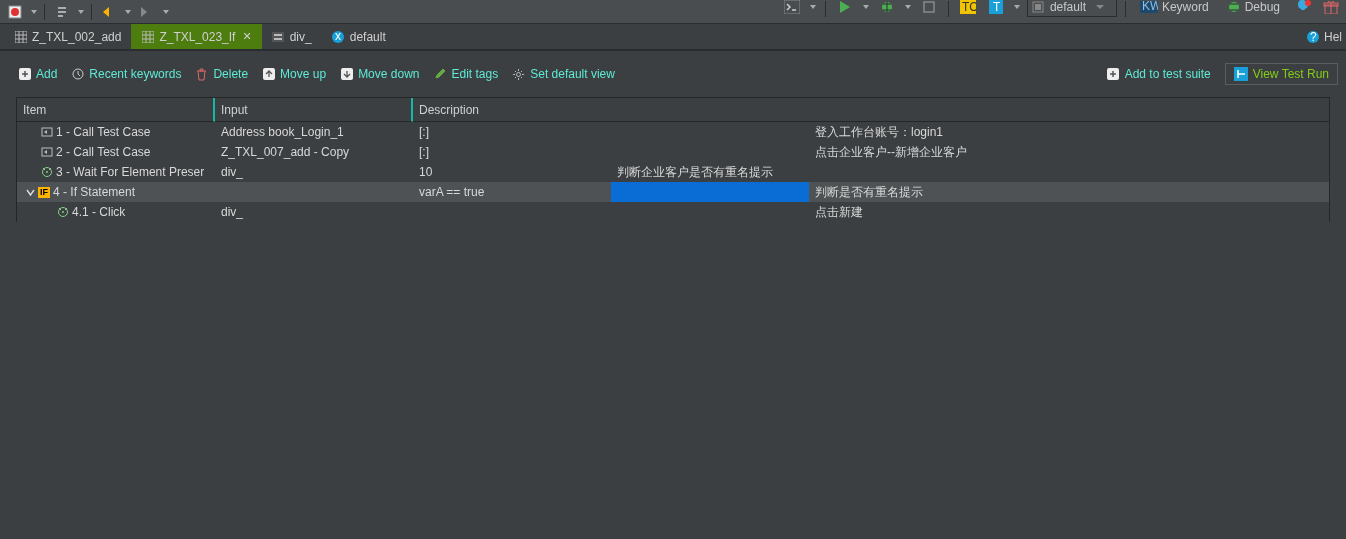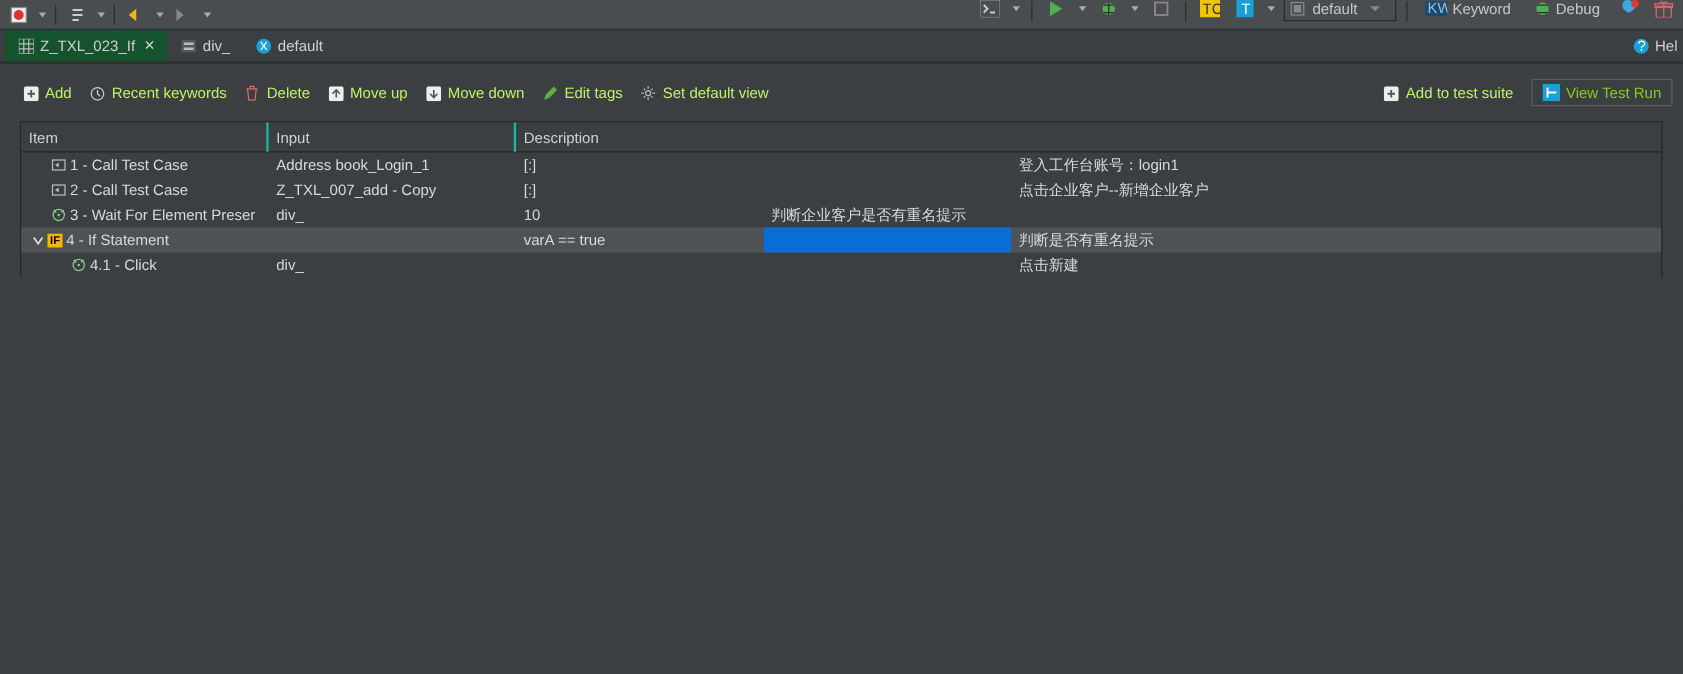--- a/index.html
+++ b/index.html
@@ -12,32 +12,32 @@
   .ts-sep { width:1px; height:16px; background:#2a2d30; margin:0 2px; }
   .ts-drop { width:8px; height:20px; display:flex; align-items:center; justify-content:center; }
   .ts-drop svg { width:6px; height:6px; }
   .combo { height:20px; background:#4a4d50; border:1px solid #2a2d30; display:flex; align-items:center; padding:0 4px; gap:6px; cursor:pointer; }
   .combo .tri { width:0;height:0; border-left:4px solid transparent; border-right:4px solid transparent; border-top:4px solid #888; margin-left:4px; }
   .pill-btn { height:20px; display:flex; align-items:center; gap:4px; padding:0 6px; cursor:pointer;margin-top:13px; }
 
   
   .tab-bar { height:26px; background:#3b3f42; border-bottom:1px solid #2a2d30; display:flex; align-items:stretch; padding-left:4px; position:relative; }
   .tab { display:flex; align-items:center; gap:5px; padding:0 10px; color:#d0d0d0; cursor:pointer; }
-  .tab.active { background:#14532d; }
+  .tab.active { background:#4d7c0f; }
   .tab .close { color:#d0d0d0; font-size:11px; margin-left:2px; }
   .tab-icon { width:13px; height:13px; display:inline-flex; align-items:center; justify-content:center; }
   .help-tab { position:absolute; right:0; top:0; height:26px; display:flex; align-items:center; gap:4px; padding:0 4px; color:#cfcfcf; }
 
   
   .main { position:absolute; top:50px; left:0; right:0; bottom:0; padding:8px 0 0 0; border-top:1px solid #2a2d30; }
 
   
   .action-bar { height:30px; display:flex; align-items:center; padding:0 18px; gap:14px; position:relative; }
   .action-bar .right-actions { position:absolute; right:8px; top:0; height:30px; display:flex; align-items:center; gap:14px; }
-  .abtn { display:flex; align-items:flex-end; gap:5px; color:#bef264; cursor:pointer; }
+  .abtn { display:flex; align-items:center; gap:5px; color:#5eead4; cursor:pointer; }
   .abtn .ic { width:13px; height:13px; display:inline-flex; align-items:center; justify-content:center; }
   .view-run-btn { height:22px; border:1px solid #5a5d60; background:#3b3f42; display:flex; align-items:center; gap:5px; padding:0 8px; color:#84cc16; cursor:pointer; }
 
   
   .grid { margin:8px 16px 0 16px; border:1px solid #242628; border-bottom:none; }
   .ghead { display:flex; height:24px; }
   .gh { border-right:2px solid #14b8a6; border-bottom:1px solid #242628; background:#3b3f42; display:flex; align-items:center; padding:0 6px; color:#d0d0d0; }
   .gbody .row { display:flex; height:20px; align-items:center; }
   .row.sel { background:#4e5254; }
   .row.sel .cell.output { background:#0a6dd6; }
@@ -193,20 +193,29 @@
           <rect x="2" y="5" width="12" height="9" fill="none" stroke="#d66"></rect>
           <rect x="1" y="3" width="14" height="3" fill="none" stroke="#d66"></rect>
           <path d="M8 3 L8 14 M5 3 C5 0 8 2 8 3 M11 3 C11 0 8 2 8 3" stroke="#d66" fill="none"></path>
         </svg>
     </span>
   </div>
 </div>
 
 <div class="tab-bar">
   <div id="tabs-host" style="display: flex;">
+      <div class="tab">
+        <span class="tab-icon">
+          <svg width="12" height="12">
+            <rect x="0" y="0" width="12" height="12" fill="none" stroke="#bbb"></rect>
+            <path d="M0 4 H12 M0 8 H12 M4 0 V12 M8 0 V12" stroke="#bbb"></path>
+          </svg>
+        </span>
+        <span>Z_TXL_002_add</span>
+      </div>
       <div class="tab active">
         <span class="tab-icon">
           <svg width="12" height="12">
             <rect x="0" y="0" width="12" height="12" fill="none" stroke="#bbb"></rect>
             <path d="M0 4 H12 M0 8 H12 M4 0 V12 M8 0 V12" stroke="#bbb"></path>
           </svg>
         </span>
         <span>Z_TXL_023_If</span>
         <span class="close">✕</span>
       </div>

